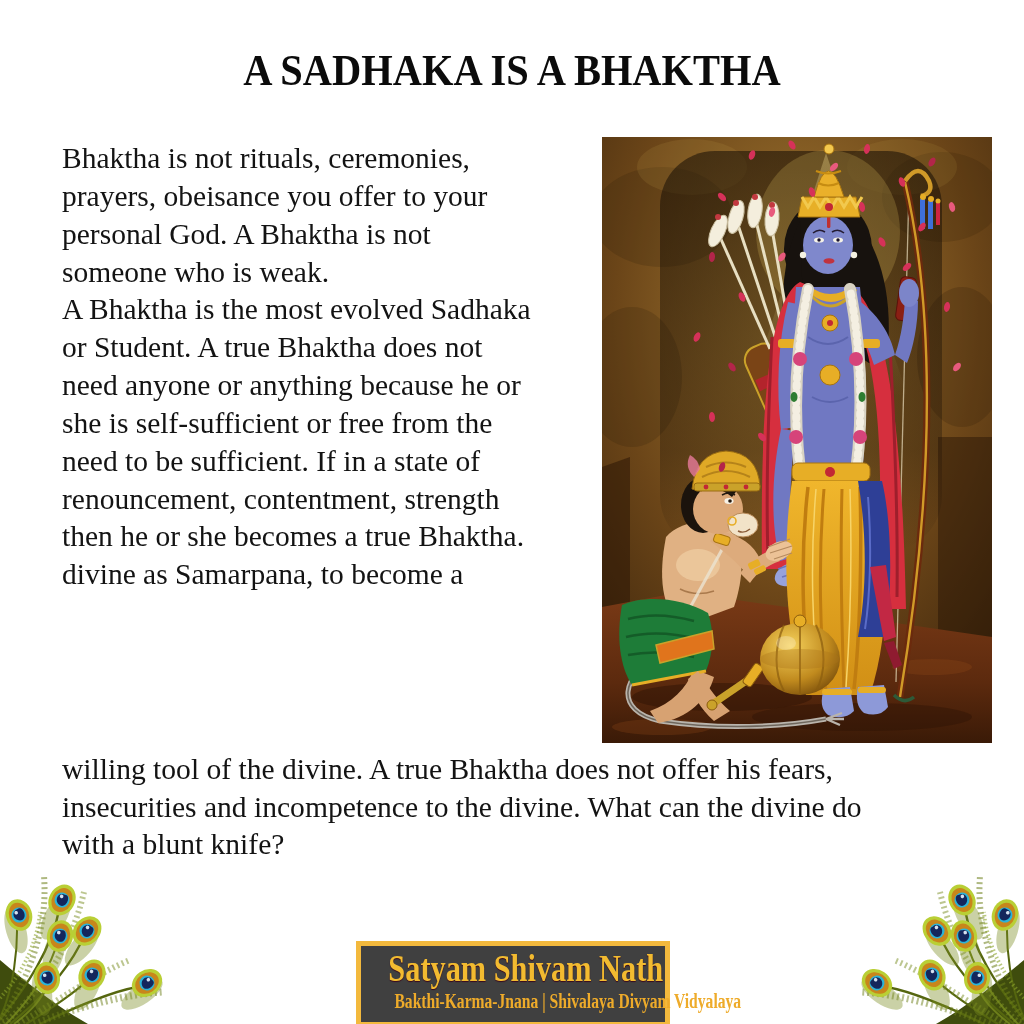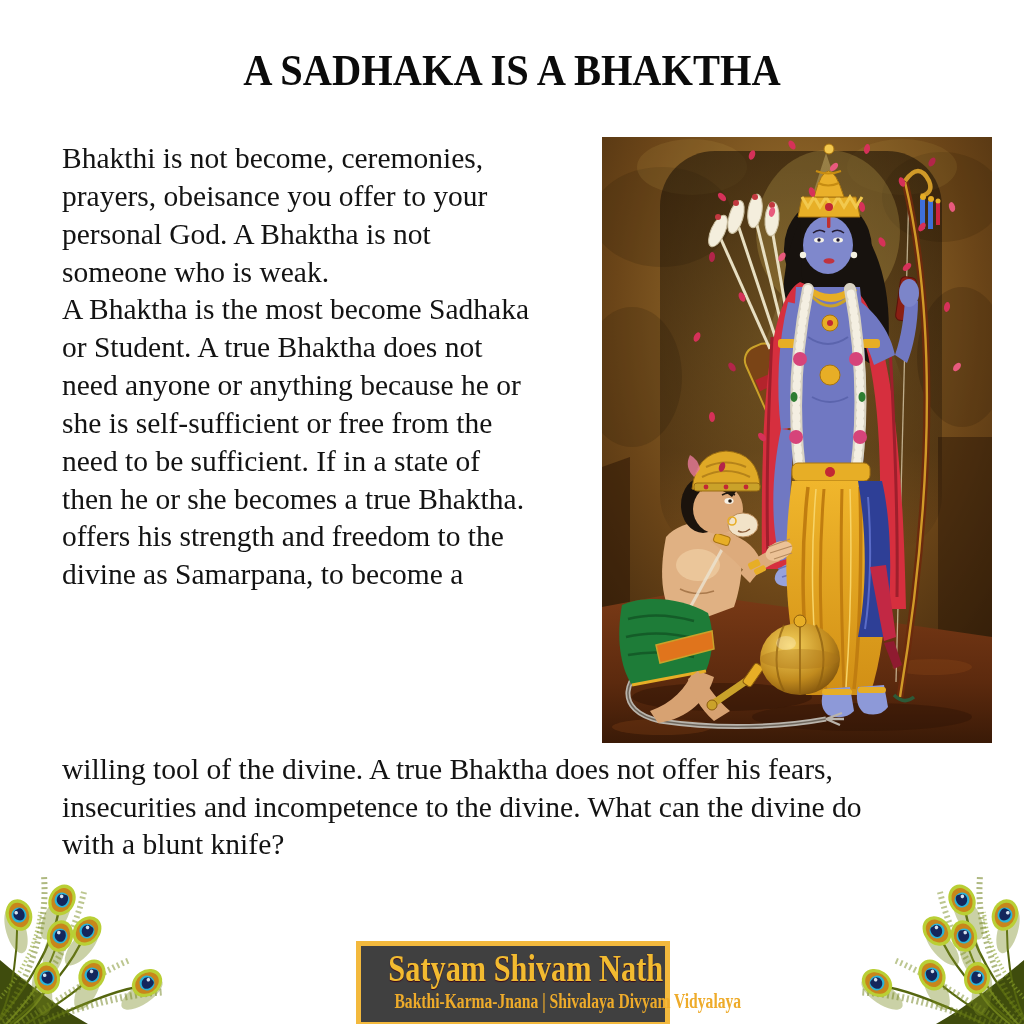--- a/index.html
+++ b/index.html
@@ -25,31 +25,31 @@
                    transform:scaleX(.78);transform-origin:center;white-space:nowrap;}
 </style>
 </head>
 <body>
 
 <div class="canvas">
 
   <div class="page-title">A SADHAKA IS A BHAKTHA</div>
 
   <div class="col-text">
-    <div>Bhakthi is not become, ceremonies,</div>
+    <div>Bhaktha is not rituals, ceremonies,</div>
     <div>prayers, obeisance you offer to your</div>
     <div>personal God. A Bhaktha is not</div>
     <div>someone who is weak.</div>
-    <div>A Bhaktha is the most become Sadhaka</div>
+    <div>A Bhaktha is the most evolved Sadhaka</div>
     <div>or Student. A true Bhaktha does not</div>
     <div>need anyone or anything because he or</div>
     <div>she is self-sufficient or free from the</div>
     <div>need to be sufficient. If in a state of</div>
+    <div>renouncement, contentment, strength</div>
     <div>then he or she becomes a true Bhaktha.</div>
-    <div>offers his strength and freedom to the</div>
     <div>divine as Samarpana, to become a</div>
   </div>
 
   <div class="full-text">
     <div>willing tool of the divine. A true Bhaktha does not offer his fears,</div>
     <div>insecurities and incompetence to the divine. What can the divine do</div>
     <div>with a blunt knife?</div>
   </div>
 
   <div class="illustration">

